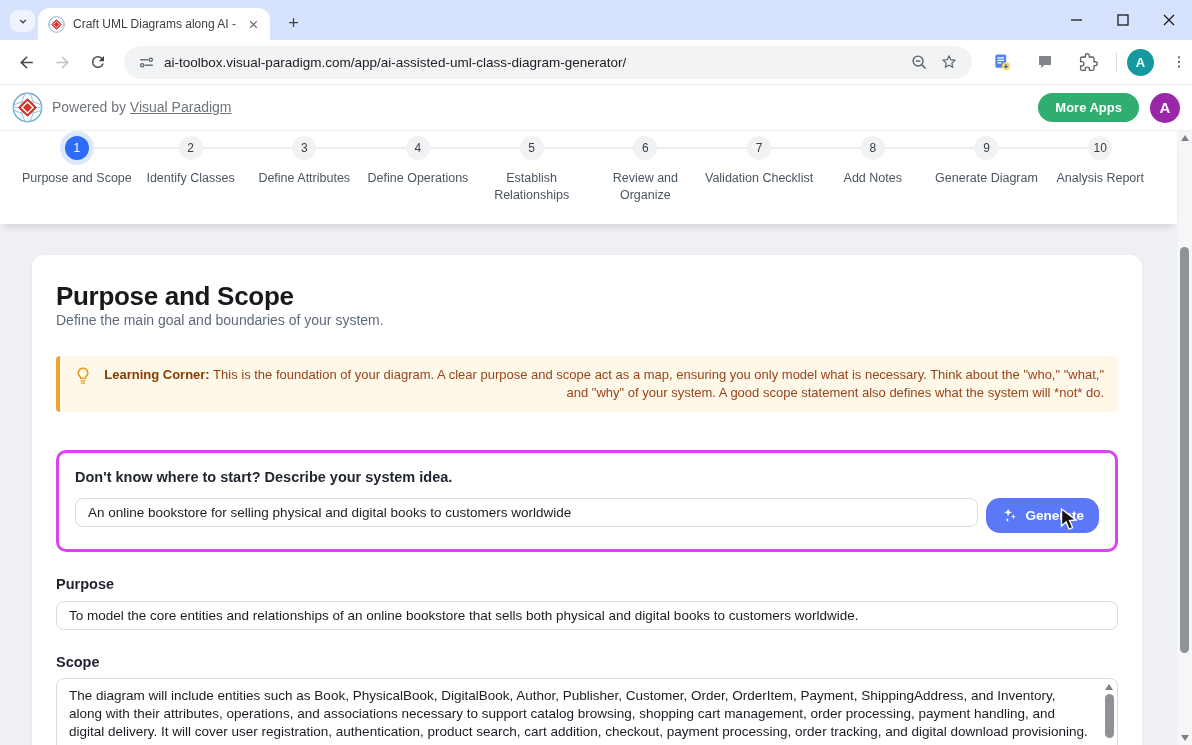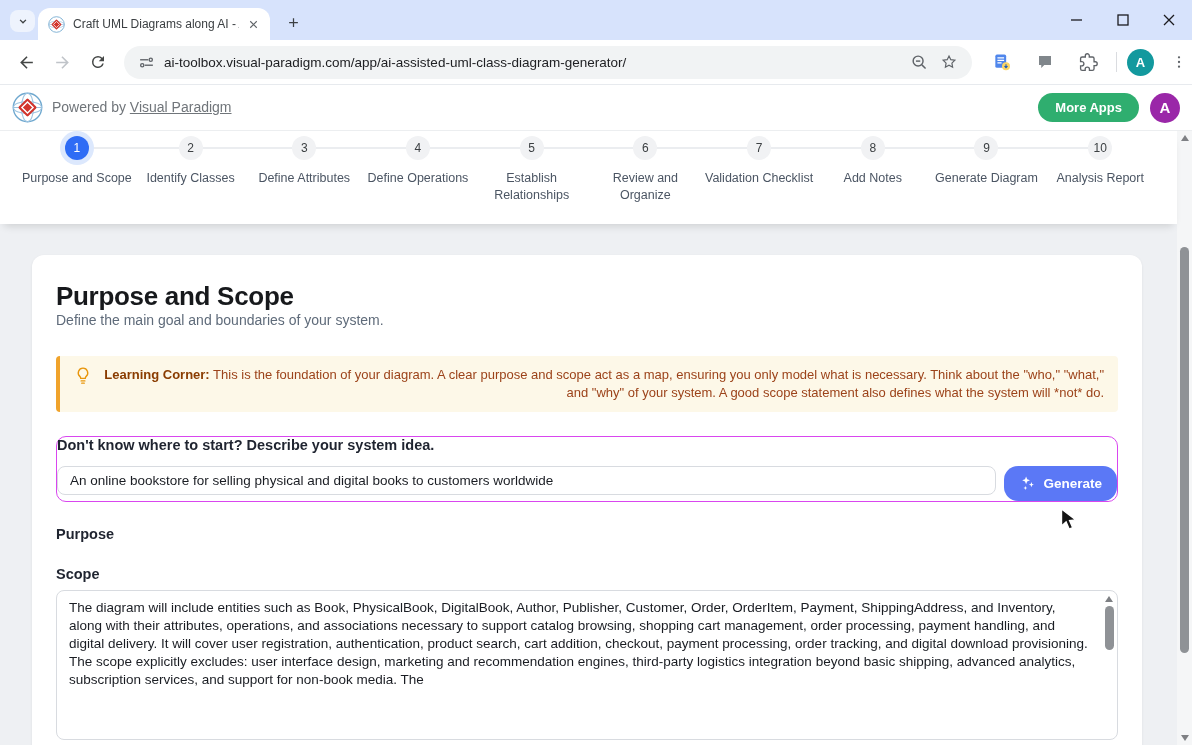--- a/index.html
+++ b/index.html
@@ -65,21 +65,21 @@
   .main-card { margin:31px 50px 0 32px; background:#fff; border-radius:12px; padding:26px 24px;
                height:560px; box-shadow:0 1px 3px rgba(0,0,0,.07); }
   h1 { font-size:26px; color:#17191c; letter-spacing:-.3px; }
   .subtitle { font-size:14px; color:#5f6b7a; }
 
   .callout { margin-top:28px; background:#fdf8e8; border-left:4px solid #f0a32b; border-radius:4px;
              padding:10px 14px; display:flex; gap:11px;text-align:right; }
   .callout-text { font-size:13px; line-height:18px; color:#9c431a; }
   .callout-label { font-weight:bold; color:#8a3c00; }
 
-  .idea-card { margin-top:24px; border:1px solid #d946ef; border-radius:10px; }
+  .idea-card { margin-top:38px; border:3px solid #d946ef; border-radius:10px; padding:16px; }
   .idea-label { font-size:14.5px; font-weight:bold; color:#1f2430; }
   .idea-row { margin-top:13px; display:flex; gap:8px; }
   .text-input { height:29px; border:1px solid #d8dbe0; border-radius:8px; padding:0 12px;
                 font-size:13.5px; color:#1a1d23; font-family:inherit; width:100%; background:#fff; }
   .generate-btn { height:35px; background:#5b78f6; border:none; border-radius:14px; color:#fff;
                   font-size:13.5px; font-weight:bold; display:flex; align-items:center; gap:7px;
                   padding:0 15px; flex:none; font-family:inherit; }
 
   .field-label { margin-top:24px; font-size:14.5px; font-weight:bold; color:#1f2430; }
   .purpose-input { margin-top:9px; }
@@ -332,20 +332,21 @@
             <path d="M17.5 10l1 2.6 2.5 1-2.5 1-1 2.6-1-2.6-2.5-1 2.5-1z"></path>
             <path d="M9 15.5l.8 2 2 .8-2 .8-.8 2-.8-2-2-.8 2-.8z"></path>
           </svg>
         </span>
         <span>Generate</span>
       </button>
     </div>
   </div>
 
   <div class="field-label">Purpose</div>
+  <input class="text-input purpose-input" type="text" value="To model the core entities and relationships of an online bookstore that sells both physical and digital books to customers worldwide." style="">
 
   <div class="field-label">Scope</div>
   <div class="scope-wrap">
     <textarea class="scope" style="">The diagram will include entities such as Book, PhysicalBook, DigitalBook, Author, Publisher, Customer, Order, OrderItem, Payment, ShippingAddress, and Inventory, along with their attributes, operations, and associations necessary to support catalog browsing, shopping cart management, order processing, payment handling, and digital delivery. It will cover user registration, authentication, product search, cart addition, checkout, payment processing, order tracking, and digital download provisioning. The scope explicitly excludes: user interface design, marketing and recommendation engines, third-party logistics integration beyond basic shipping, advanced analytics, subscription services, and support for non-book media. The</textarea>
     <div class="scope-scrollbar">
       <div class="arr-up" style="margin-top:4px"></div>
       <div class="scope-thumb"></div>
     </div>
   </div>
 </div>

